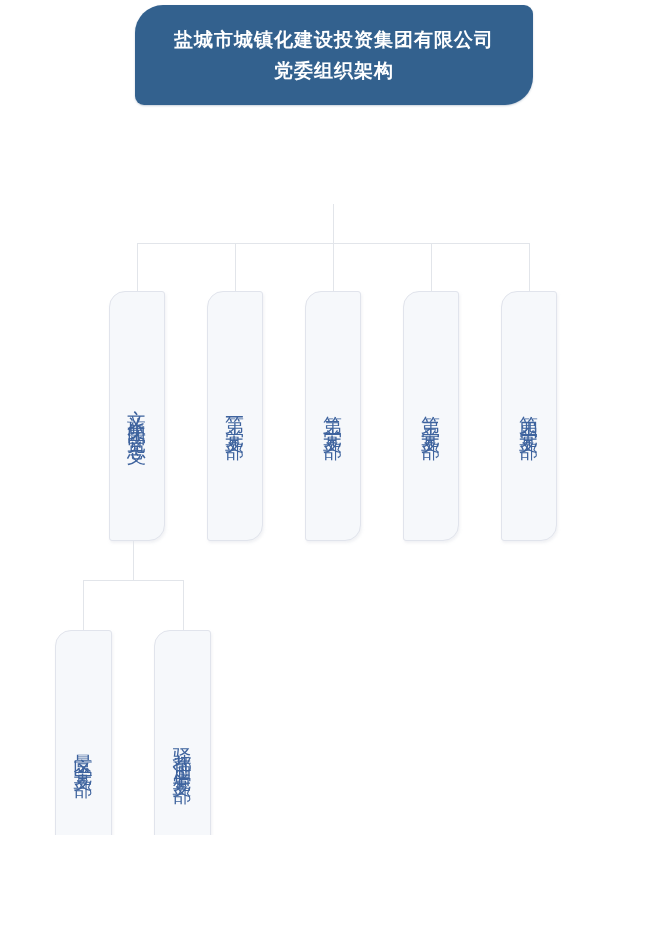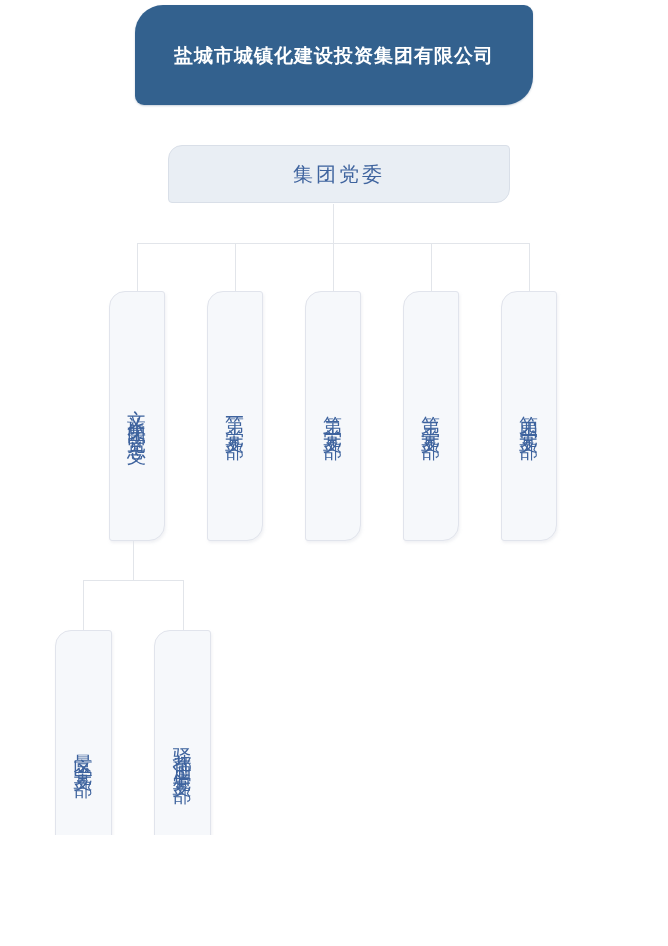--- a/index.html
+++ b/index.html
@@ -115,25 +115,23 @@
   .c1 { left: 55px; }
   .c2 { left: 154px; }
 </style>
 </head>
 <body>
 
 <div class="canvas">
 
   <div class="header-box">
     <div class="line">盐城市城镇化建设投资集团有限公司</div>
+    <div class="line">党委组织架构</div>
   </div>
 
-  <div class="root-box">
-    <span>集团党委</span>
-  </div>
 
   <div class="vline stem-1"></div>
   <div class="hline hbar-1"></div>
   <div class="vline drop-1a"></div>
   <div class="vline drop-1b"></div>
   <div class="vline drop-1c"></div>
   <div class="vline drop-1d"></div>
   <div class="vline drop-1e"></div>
 
   <div class="node tier-1 n1">

